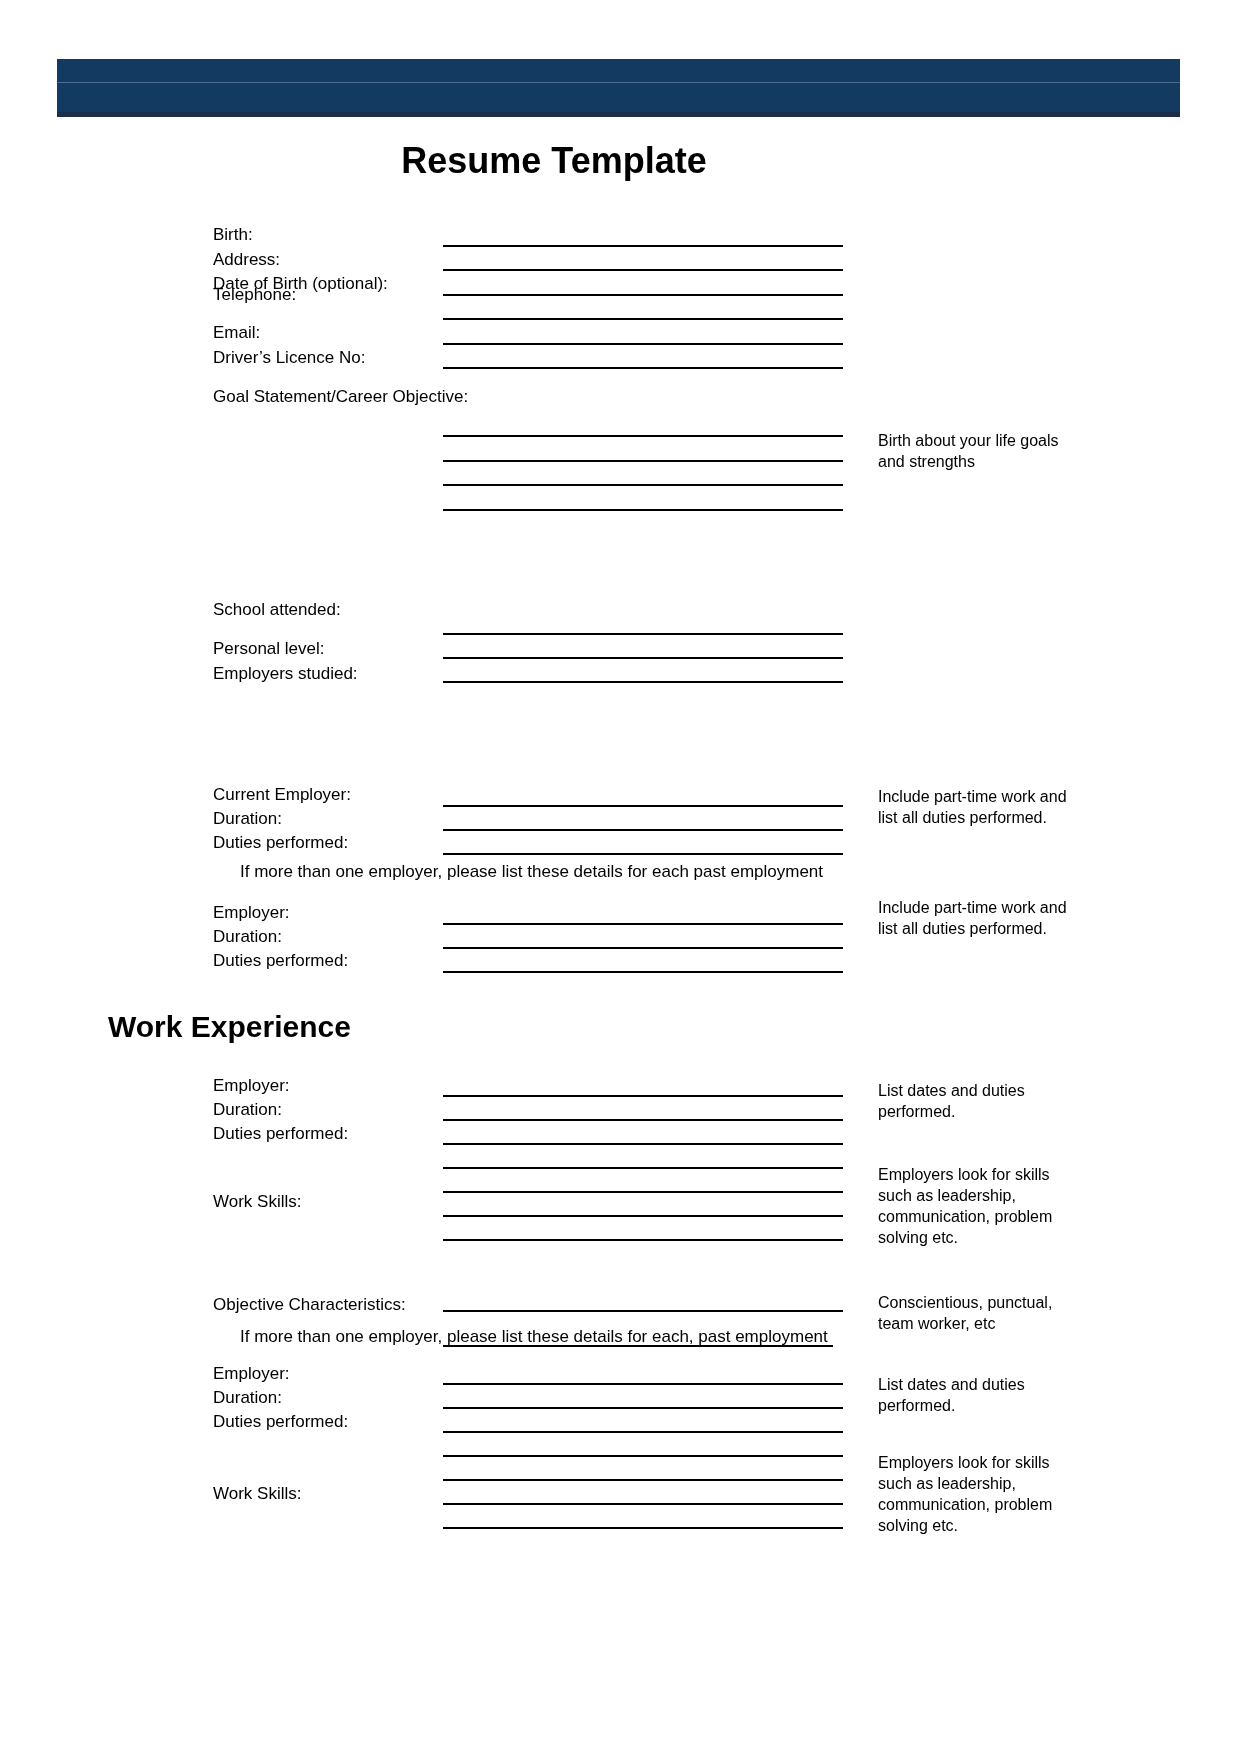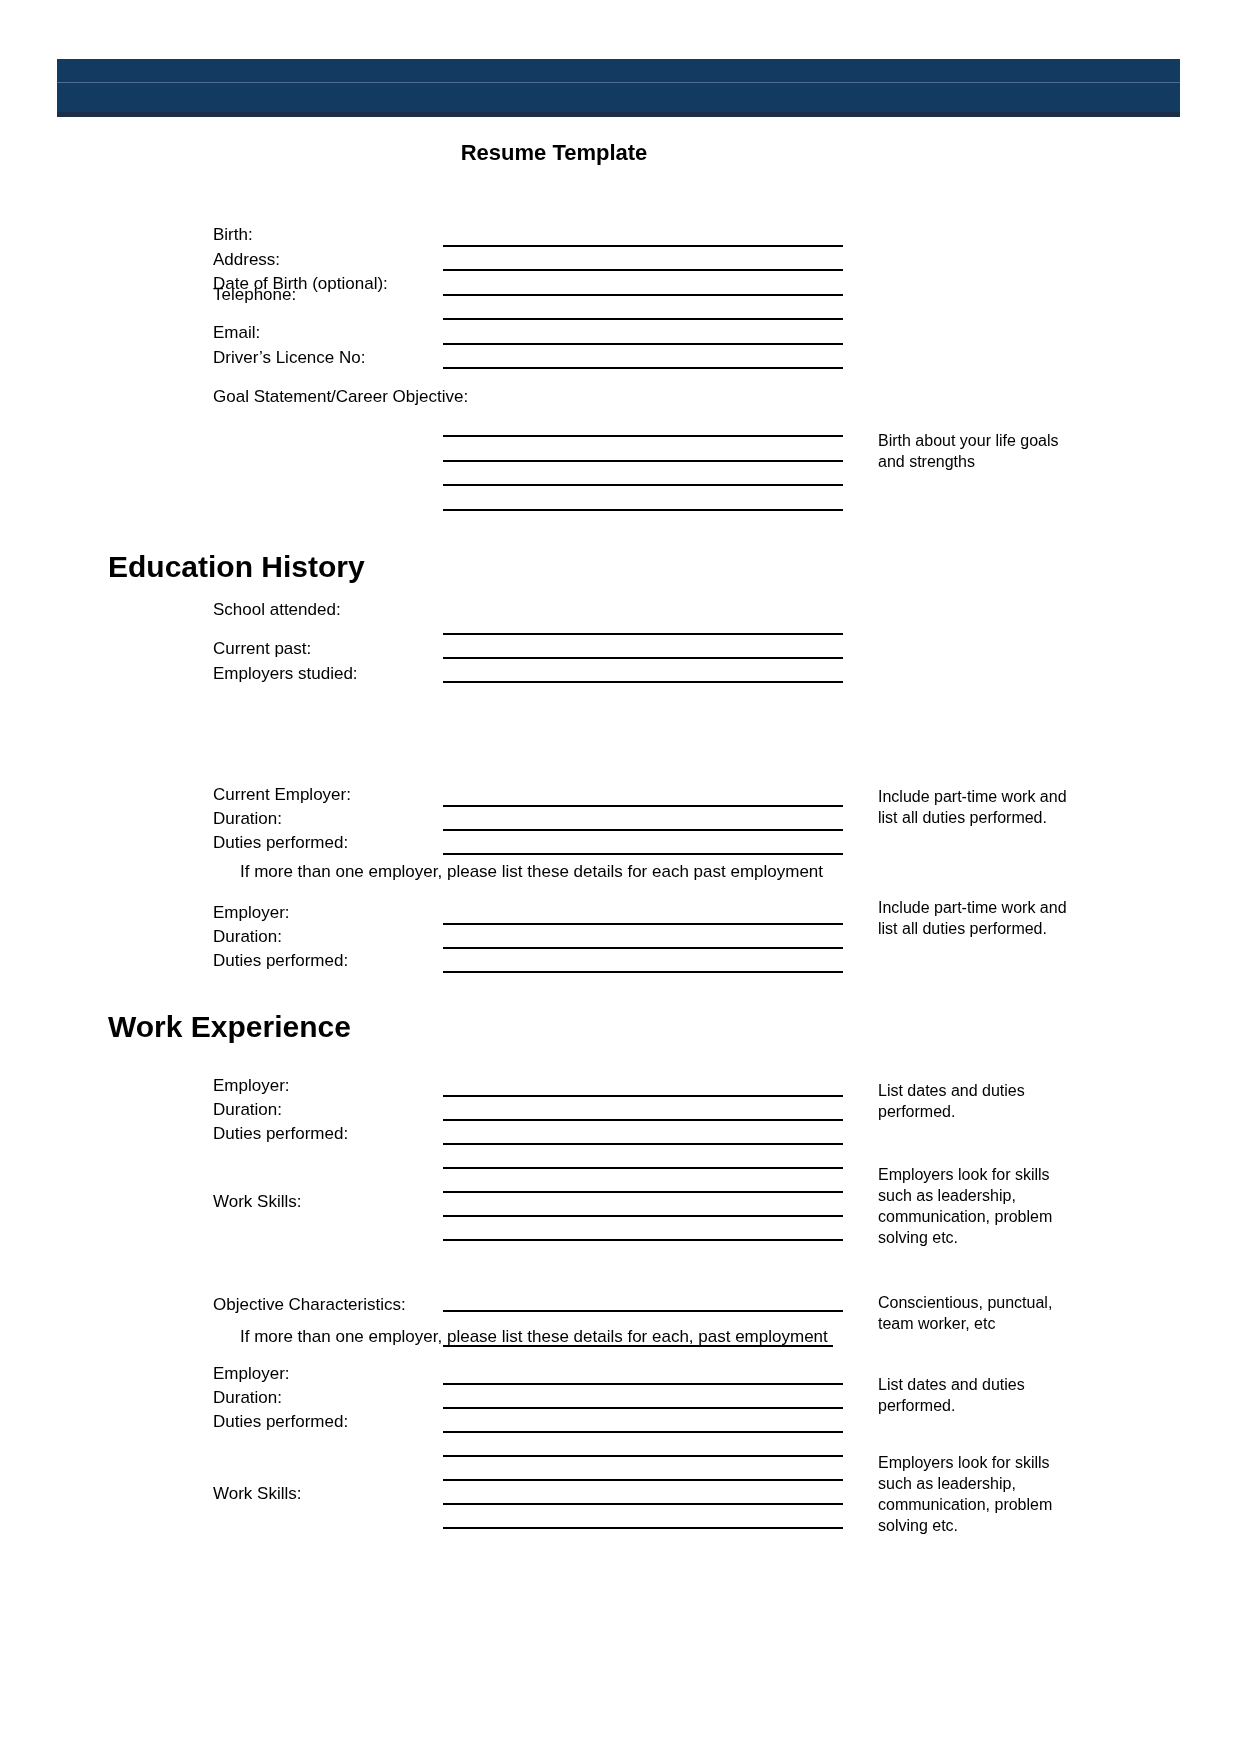--- a/index.html
+++ b/index.html
@@ -23,21 +23,21 @@
     position:absolute;
     left:0; top:23px;
     width:100%; height:1px;
     background:#4d6d94;
   }
   .doc-title{
     position:absolute;
     left:204px; top:140px;
     width:700px;
     text-align:center;
-    font-size:22px;
+    font-size:36px;
     font-weight:bold;
     white-space:nowrap;
   }
   .heading{
     position:absolute;
     left:108px;
     font-size:30px;
     font-weight:bold;
     white-space:nowrap;
   }
@@ -95,23 +95,22 @@
   <div class="line" style="top:343px"></div>
   <div class="line" style="top:367px"></div>
 
   <div class="label" style="top:387px">Goal Statement/Career Objective:</div>
   <div class="line" style="top:435px"></div>
   <div class="line" style="top:460px"></div>
   <div class="line" style="top:484px"></div>
   <div class="line" style="top:509px"></div>
   <div class="note" style="top:430px">Birth about your life goals and strengths</div>
 
-  <div class="heading" style="top:550px">Education History</div>
   <div class="label" style="top:600px">School attended:</div>
-  <div class="label" style="top:639px">Current past:</div>
+  <div class="label" style="top:639px">Personal level:</div>
   <div class="label" style="top:664px">Employers studied:</div>
   <div class="line" style="top:633px"></div>
   <div class="line" style="top:657px"></div>
   <div class="line" style="top:681px"></div>
 
 
   <div class="label" style="top:785px">Current Employer:</div>
   <div class="label" style="top:809px">Duration:</div>
   <div class="label" style="top:833px">Duties performed:</div>
   <div class="line" style="top:805px"></div>

